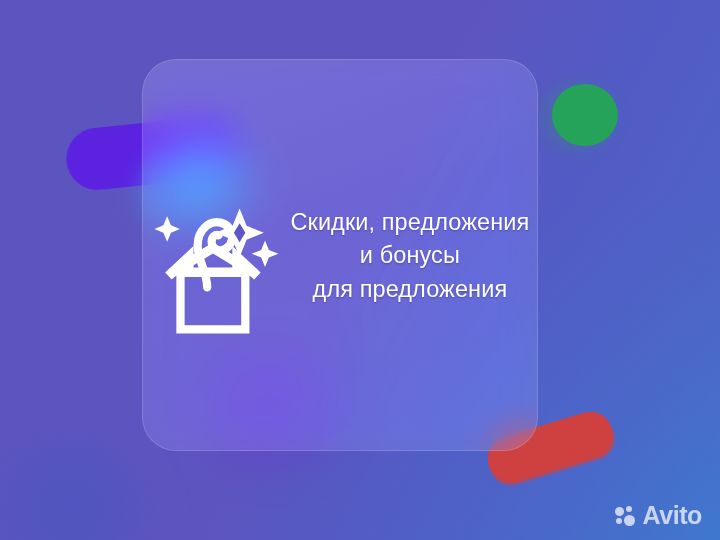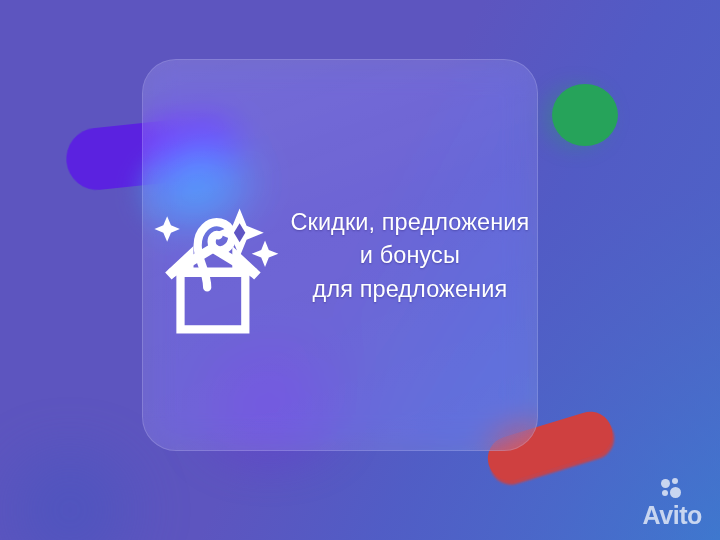--- a/index.html
+++ b/index.html
@@ -164,21 +164,20 @@
 
   
   .avito-logo {
     position: absolute;
     right: 18px;
     bottom: 12px;
     display: flex;
     align-items: center;
     gap: 5px;
     opacity: 0.82;
-    flex-direction: column;
   }
   .avito-dots {
     position: relative;
     width: 22px;
     height: 20px;
   }
   .avito-dots i {
     position: absolute;
     display: block;
     border-radius: 50%;

